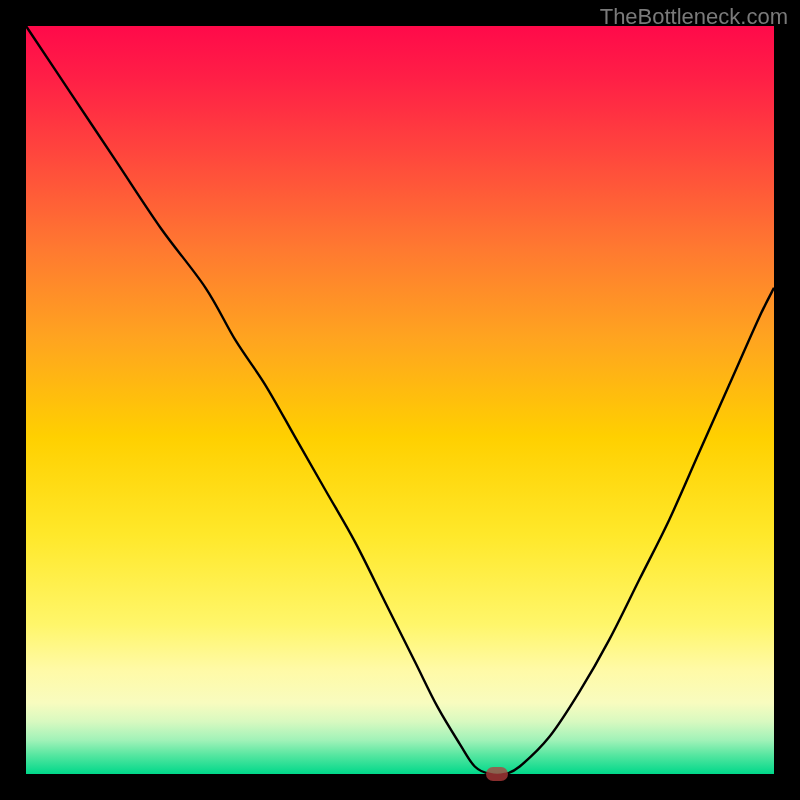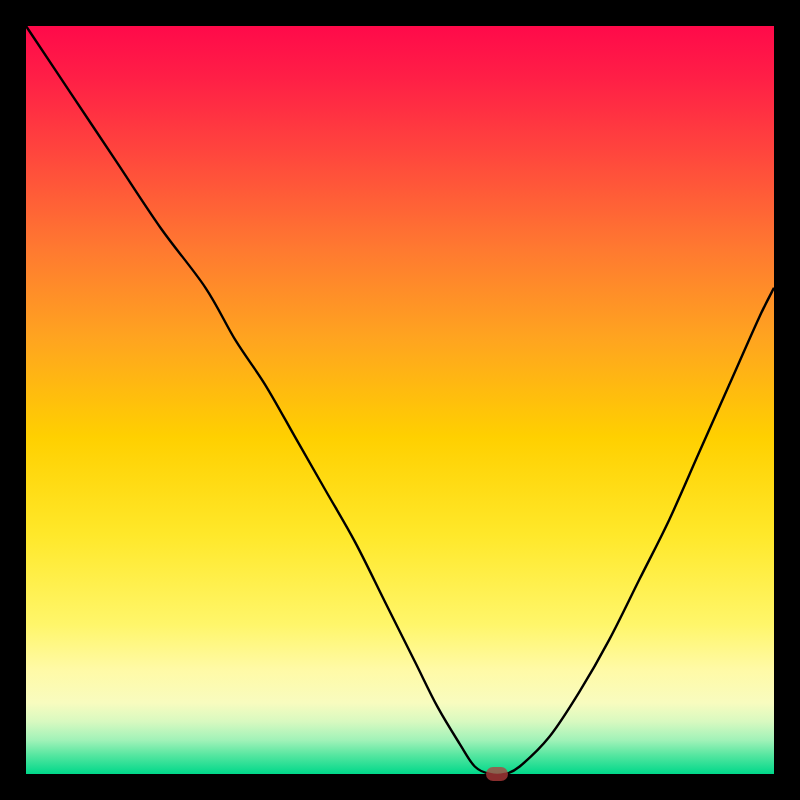--- a/index.html
+++ b/index.html
@@ -8,20 +8,21 @@
   .watermark { position: absolute; top: 4px; right: 12px; color: #7a7a7a; font-size: 22px; font-weight: 500; z-index: 10; }
   .plot-area { position: absolute; left: 26px; top: 26px; width: 748px; height: 748px; }
   .gradient-bg { width: 100%; height: 100%; }
   .curve { position: absolute; top: 0; left: 0; width: 100%; height: 100%; overflow: visible; }
   .marker { position: absolute; width: 22px; height: 14px; border-radius: 7px; background: rgba(180, 60, 60, 0.75); transform: translate(-50%, -50%); }
 </style>
 </head>
 <body>
 
 <div class="container">
+  <div class="watermark">TheBottleneck.com</div>
   <div class="plot-area">
     <svg class="gradient-bg" viewBox="0 0 748 748" preserveAspectRatio="none">
       <defs>
         <linearGradient id="bg-grad" x1="0" y1="0" x2="0" y2="1">
             <stop offset="0%" stop-color="#ff0a4a"></stop>
             <stop offset="7.000000000000001%" stop-color="#ff1f46"></stop>
             <stop offset="18%" stop-color="#ff4a3c"></stop>
             <stop offset="30%" stop-color="#ff7a30"></stop>
             <stop offset="42%" stop-color="#ffa51f"></stop>
             <stop offset="55.00000000000001%" stop-color="#ffd000"></stop>

